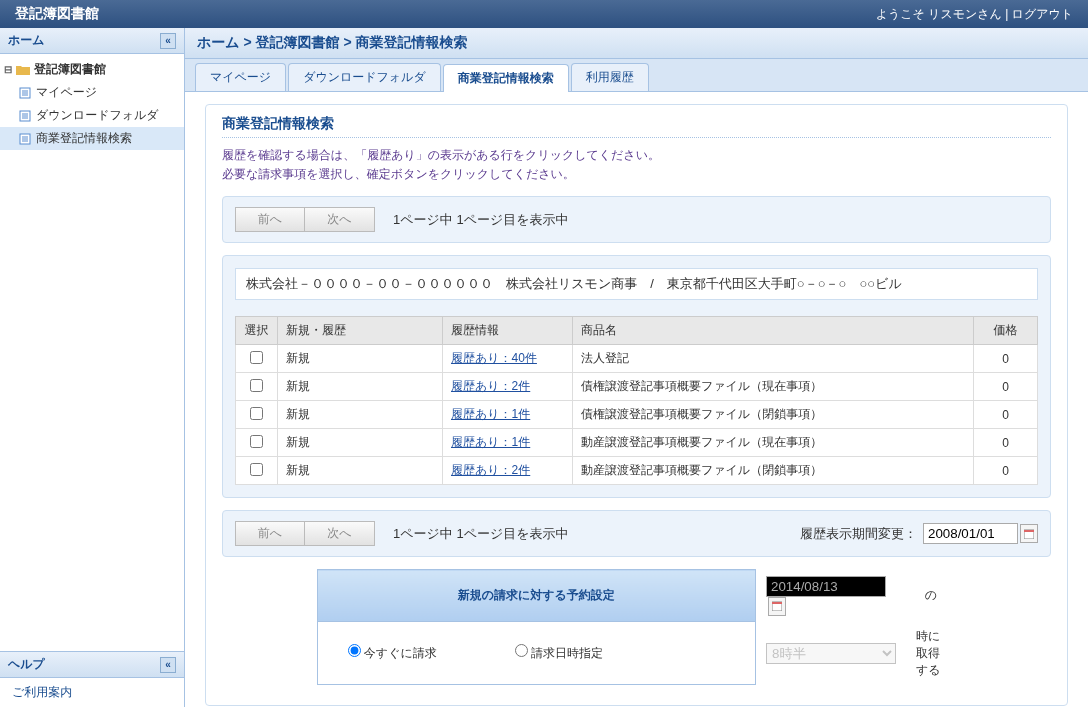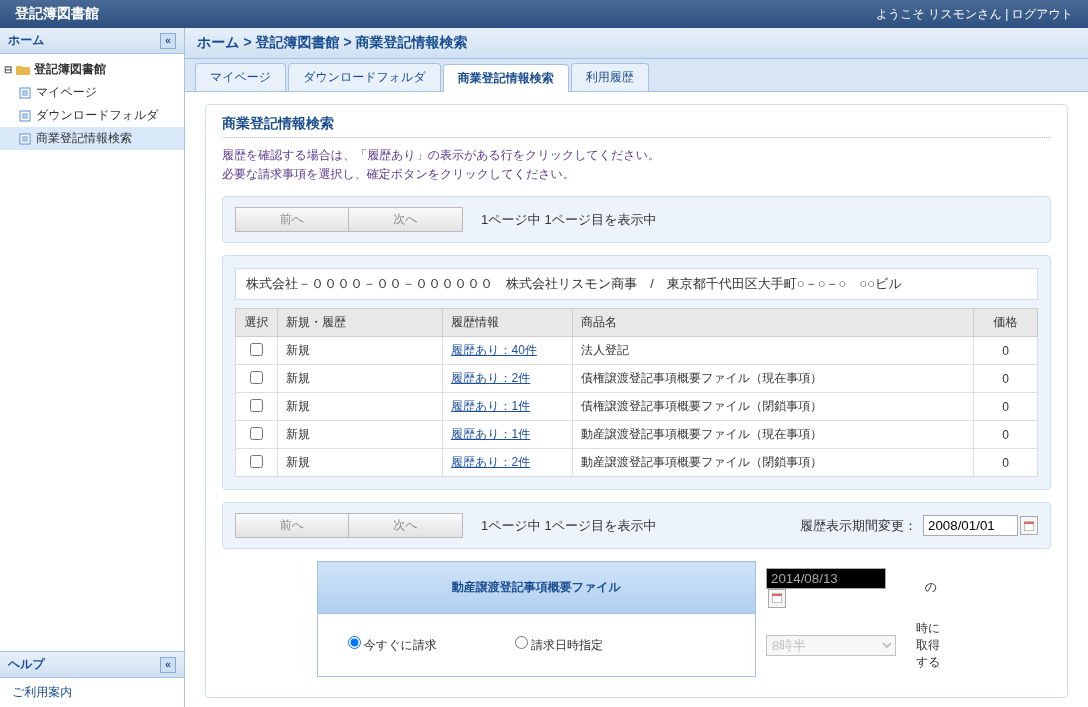--- a/index.html
+++ b/index.html
@@ -34,26 +34,26 @@
 .tab { padding: 5px 14px; margin-top: 4px; background: #e8f0fa; border: 1px solid #a6c2e3; border-bottom: none; border-radius: 4px 4px 0 0; margin-right: 2px; cursor: pointer; color: #1a4d8f; }
 .tab.active { background: #fff; font-weight: bold; position: relative; top: 1px; }
 
 .content-body { padding: 12px 20px; }
 .section-box { border: 1px solid #cddef0; border-radius: 4px; background: #fff; padding: 10px 16px 14px; margin-bottom: 12px; }
 .section-title { color: #1a4d8f; font-weight: bold; font-size: 14px; margin-bottom: 8px; border-bottom: 1px dotted #a6c2e3; padding-bottom: 4px; }
 .instructions { color: #5a3a8f; line-height: 1.6; margin-bottom: 12px; }
 
 .pager-panel { background: #ecf3fb; border: 1px solid #cddef0; border-radius: 4px; padding: 10px 12px; margin-bottom: 12px; display: flex; align-items: center; }
 .pager-panel.second { justify-content: space-between; }
-.pager-btn { background: linear-gradient(to bottom, #fafafa, #e2e2e2); border: 1px solid #bbb; padding: 3px 0; width: 114px; text-align: center; cursor: pointer; color: #888; }
+.pager-btn { background: linear-gradient(to bottom, #fafafa, #e2e2e2); border: 1px solid #bbb; padding: 3px 0; width: 70px; text-align: center; cursor: pointer; color: #888; }
 .pager-btn + .pager-btn { border-left: none; }
 .pager-status { margin-left: 18px; color: #333; font-size: 13px; }
 
 .data-panel { background: #ecf3fb; border: 1px solid #cddef0; border-radius: 4px; padding: 12px; margin-bottom: 12px; }
-.company-line { border: 1px solid #cddef0; background: #fff; padding: 6px 10px; margin-bottom: 8px; color: #333; font-size: 13px; }
+.company-line { border: 1px solid #cddef0; background: #fff; padding: 6px 10px; margin-bottom: 16px; color: #333; font-size: 13px; }
 .data-table { width: 100%; border-collapse: collapse; background: #fff; }
 .data-table th { background: #e8e8e8; border: 1px solid #ccc; padding: 5px 8px; text-align: left; font-weight: normal; color: #333; }
 .data-table td { border: 1px solid #ddd; padding: 5px 8px; }
 .data-table .col-select { width: 42px; text-align: center; }
 .data-table .col-new { width: 165px; }
 .data-table .col-hist { width: 130px; }
 .data-table .col-prod { width: auto; }
 .data-table .col-price { width: 64px; text-align: center; }
 .link { color: #2050a0; text-decoration: underline; cursor: pointer; }
 
@@ -238,21 +238,21 @@
                   <rect x="0" y="1" width="10" height="2" fill="#d66"></rect>
                 </svg>
               </span>
           </div>
         </div>
 
 
         <table class="reserve-table">
           <tbody>
               <tr>
-            <td class="reserve-header">動産譲渡登記事項概要ファイル</td>
+            <td class="reserve-header">新規の請求に対する予約設定</td>
             <td class="reserve-date-cell">
               <input disabled="" value="2014/08/13" style="">
               <span class="cal2">
                     <svg width="10" height="10" viewBox="0 0 10 10">
                       <rect x="0" y="1" width="10" height="9" fill="#fff" stroke="#888"></rect>
                       <rect x="0" y="1" width="10" height="2" fill="#d66"></rect>
                     </svg>
                   </span>
             </td>
             <td style="text-align:center;width:50px;">の</td>

